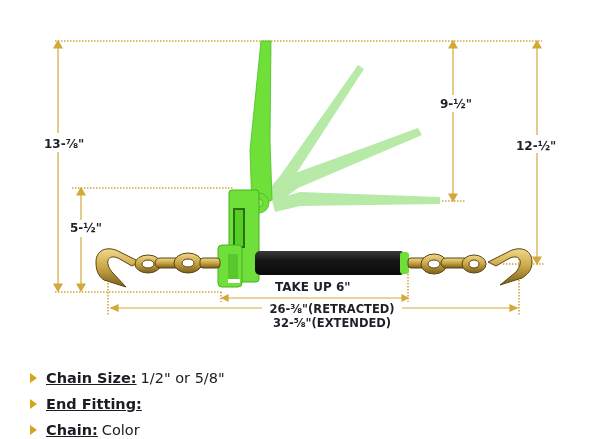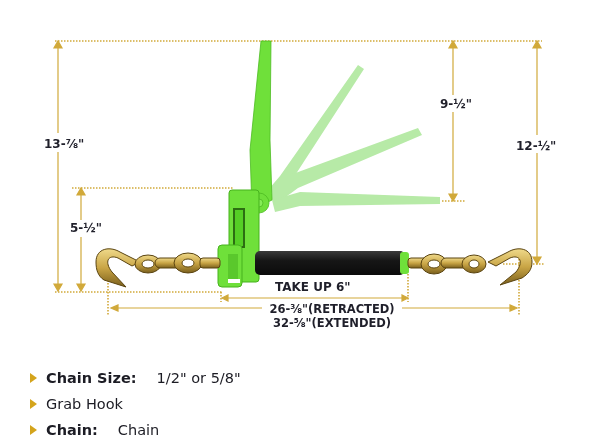--- a/index.html
+++ b/index.html
@@ -2,21 +2,21 @@
 <html><head>
 <meta charset="utf-8">
 <style>
   html, body { margin:0; padding:0; background:#ffffff; }
   body { width:600px; height:439px; position:relative; overflow:hidden; font-family:"DejaVu Sans", sans-serif; }
   #diagram { position:absolute; left:0; top:0; width:600px; height:340px; }
   .dim-label { position:absolute; font-family:"DejaVu Sans", sans-serif; font-weight:600; color:#1f1f2a; background:#fff; line-height:1; white-space:nowrap; }
   .specs { position:absolute; left:30px; top:365px; }
   .spec-row { display:flex; align-items:center; height:26px; font-size:14.5px; color:#1c1c24; }
   .bullet { width:0; height:0; border-top:5px solid transparent; border-bottom:5px solid transparent; border-left:7px solid #d4a41c; margin-right:9px; }
-  .spec-key { font-weight:bold; margin-right:20px; }
+  .spec-key { font-weight:bold; margin-right:4px;text-decoration:underline; }
   .spec-val { font-weight:normal; }
   .center-labels { position:absolute; text-align:center; font-family:"DejaVu Sans", sans-serif; font-weight:600; color:#1f1f2a; font-size:11.5px; line-height:14px; }
 </style>
 </head>
 <body>
 
 <div id="diagram">
   <svg width="600" height="340" viewBox="0 0 600 340">
     <defs>
       <linearGradient id="gold" x1="0" y1="0" x2="0" y2="1">
@@ -136,20 +136,20 @@
 </div>
 
 <div class="specs">
   <div class="spec-row">
     <span class="bullet"></span>
     <span class="spec-key">Chain Size:</span>
     <span class="spec-val">1/2" or 5/8"</span>
   </div>
   <div class="spec-row">
     <span class="bullet"></span>
-    <span class="spec-val">Grab Hook</span>
+    <span class="spec-key">End Fitting:</span>
   </div>
   <div class="spec-row">
     <span class="bullet"></span>
     <span class="spec-key">Chain:</span>
-    <span class="spec-val">Chain</span>
+    <span class="spec-val">Color</span>
   </div>
 </div>
 
 </body></html>

